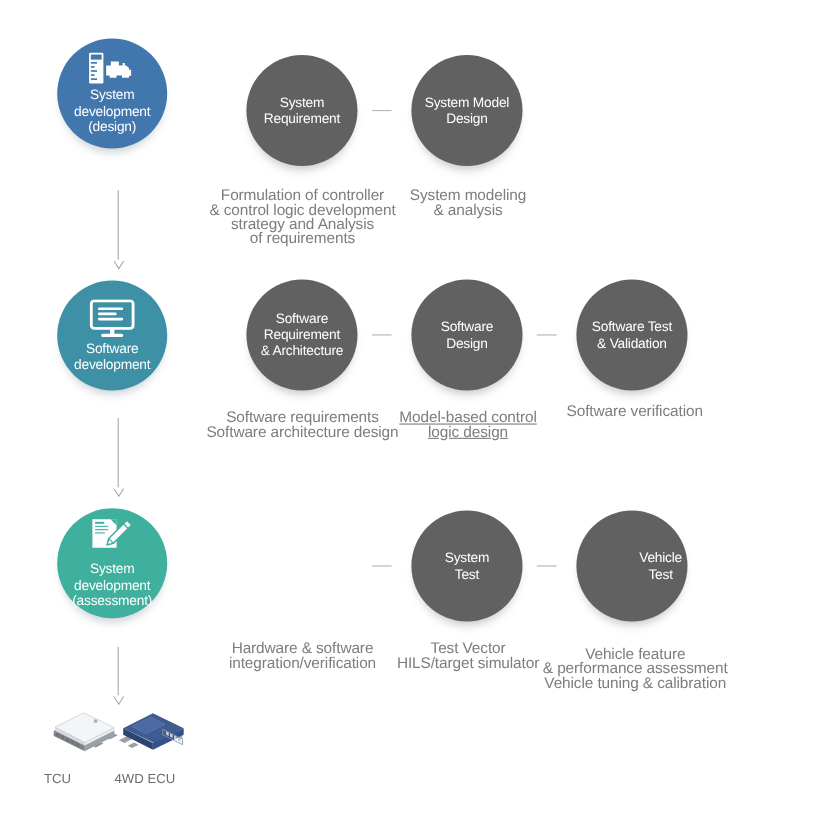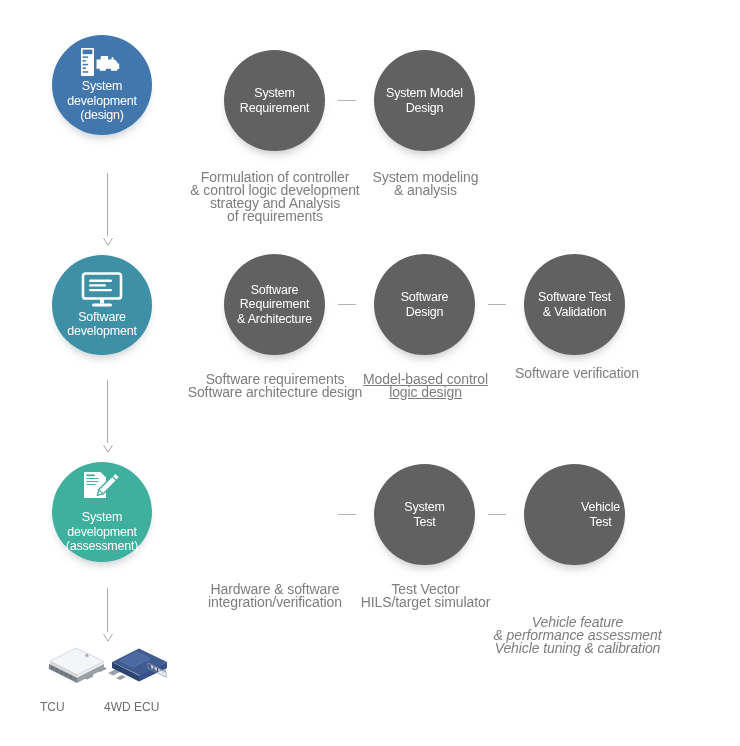--- a/index.html
+++ b/index.html
@@ -283,21 +283,21 @@
   <div class="h-connector" style="left:488px; top:514px;"></div>
   <div class="task-node" style="left:524px; top:464px;justify-content:flex-end;">
     <span class="task-label">Vehicle
 Test</span>
   </div>
 
   <div class="caption" style="left:180px; top:583px; width:190px;">Hardware &amp; software
 integration/verification</div>
   <div class="caption" style="left:348px; top:583px; width:155px;">Test Vector
 HILS/target simulator</div>
-  <div class="caption" style="left:490px; top:616px; width:175px;font-style:italic;">Vehicle feature
+  <div class="caption" style="left:490px; top:588px; width:175px;">Vehicle feature
 &amp; performance assessment
 Vehicle tuning &amp; calibration</div>
 
   <div class="product" style="left:40px; top:640px; width:72px;">
     <span>
       <svg width="72" height="50" viewBox="0 0 72 50" aria-hidden="true">
 
         <g fill="#8e949c">
           <path d="M8 28 l8 -4 l6 3 l-8 4 z"></path>
           <path d="M20 34 l6 -3 l5 2.5 l-6 3 z"></path>

